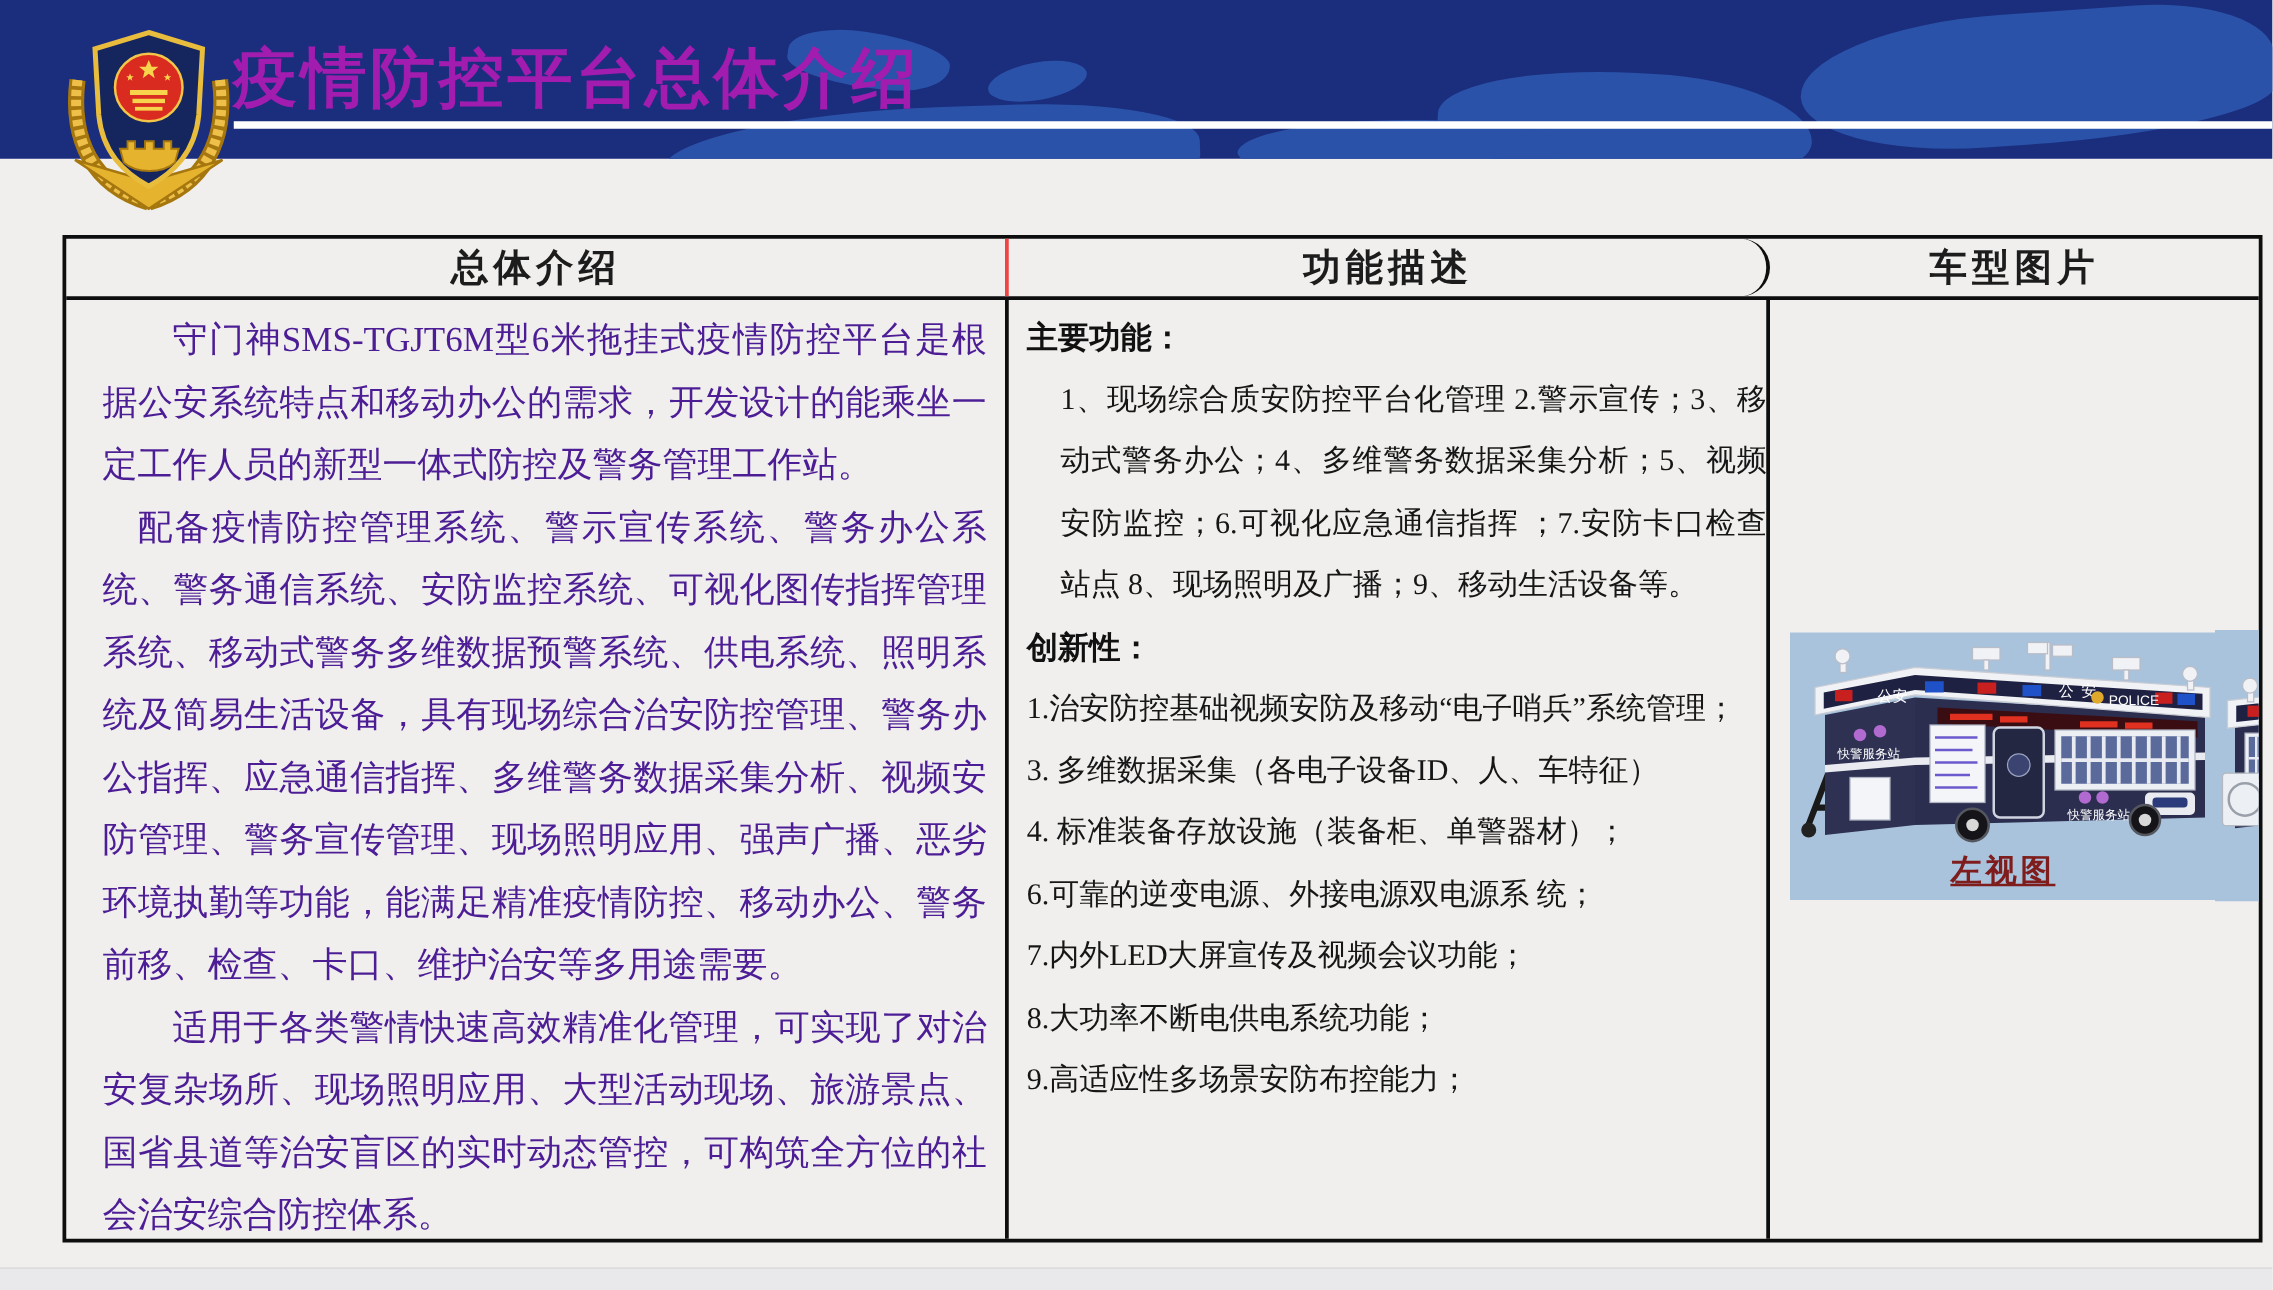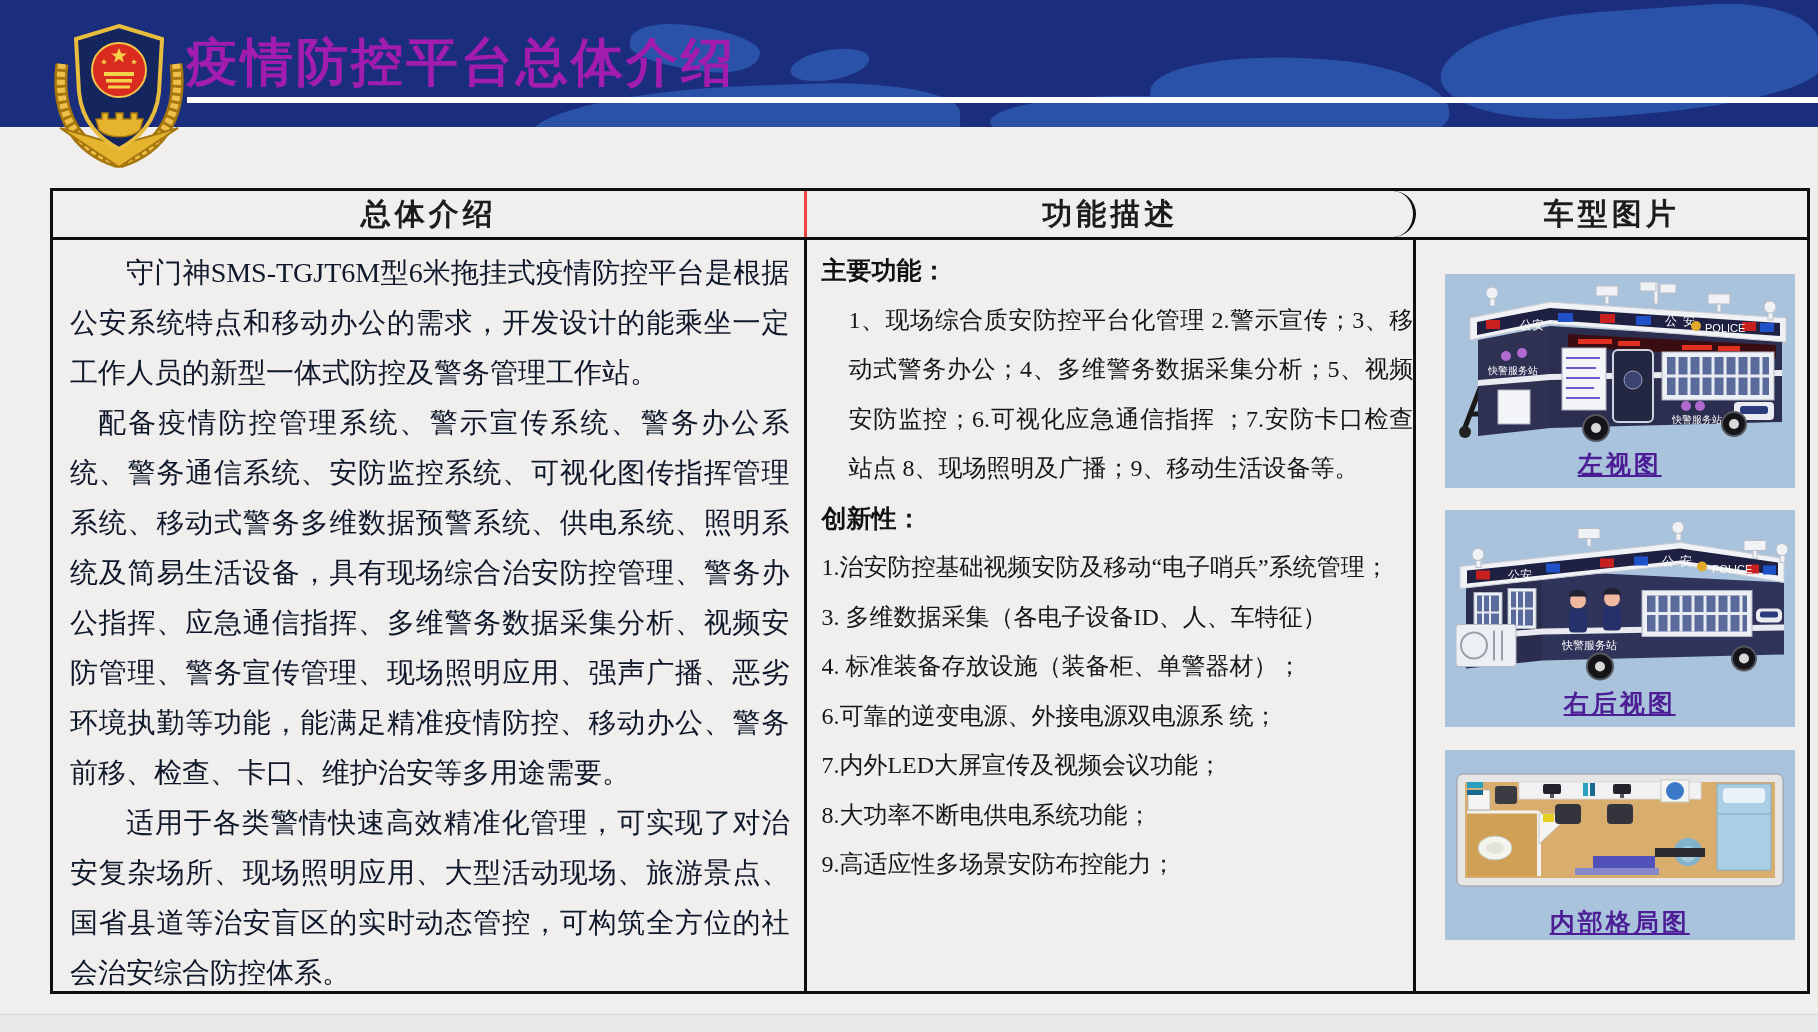--- a/index.html
+++ b/index.html
@@ -39,42 +39,42 @@
   }
   .trow{display:grid;grid-template-columns:757fr 611fr 392fr;min-height:0;}
   .thead-row{border-bottom:3px solid #0e0e0e;}
   .th{
     display:flex;align-items:center;justify-content:center;
     font-size:30px;font-weight:600;color:#1c1c1c;letter-spacing:4px;
   }
   .cell{box-sizing:border-box;min-height:0;overflow:hidden;}
   .cell.c1,.cell.c2{border-right:3px solid #0e0e0e;}
   
-  .c1{padding:8px 15px 0 17px;font-size:28px;line-height:50px;color:#0f172a;text-align:justify;}
+  .c1{padding:8px 15px 0 29px;font-size:28px;line-height:50px;color:#4c1d95;text-align:justify;}
   .c1 p{margin:0;}
   .ind2{text-indent:56px;}
   .ind1{text-indent:28px;}
   
   .c2{padding:6px 0 0 14px;font-size:24px;line-height:49.5px;color:#161616;}
   .fn-title{font-family:"Liberation Sans","DejaVu Sans",sans-serif;font-weight:bold;font-size:25px;color:#111;}
   .fn-text{text-align:justify;margin-left:27px;}
   .fn-item{white-space:nowrap;}
   
-  .c3{display:flex;flex-direction:column;align-items:center;padding-top:34px;margin-left:16px;}
+  .c3{display:flex;flex-direction:row;align-items:center;padding-top:17px;margin-left:16px;}
   .photo{
     width:350px;background:#a9c3dc;display:flex;flex-direction:column;
     align-items:center;justify-content:flex-start;
   }
   .photo.p1{height:214px;margin-bottom:22px;}
   .photo.p2{height:217px;margin-bottom:23px;}
   .photo.p3{height:190px;}
   .photo svg{display:block;}
   .photo-label{
     font-family:"Liberation Sans","DejaVu Sans",sans-serif;
-    font-weight:bold;font-size:25px;color:#4c1d95;
+    font-weight:bold;font-size:25px;color:#7f1d1d;
     text-decoration:underline;letter-spacing:3px;margin-top:2px;
   }
   
   .slide-bottom{
     position:absolute;left:0;top:1014px;width:1818px;height:18px;
     background:#e9e9ec;border-top:1px solid #d7d7da;
   }
 </style>
 </head>
 <body>

